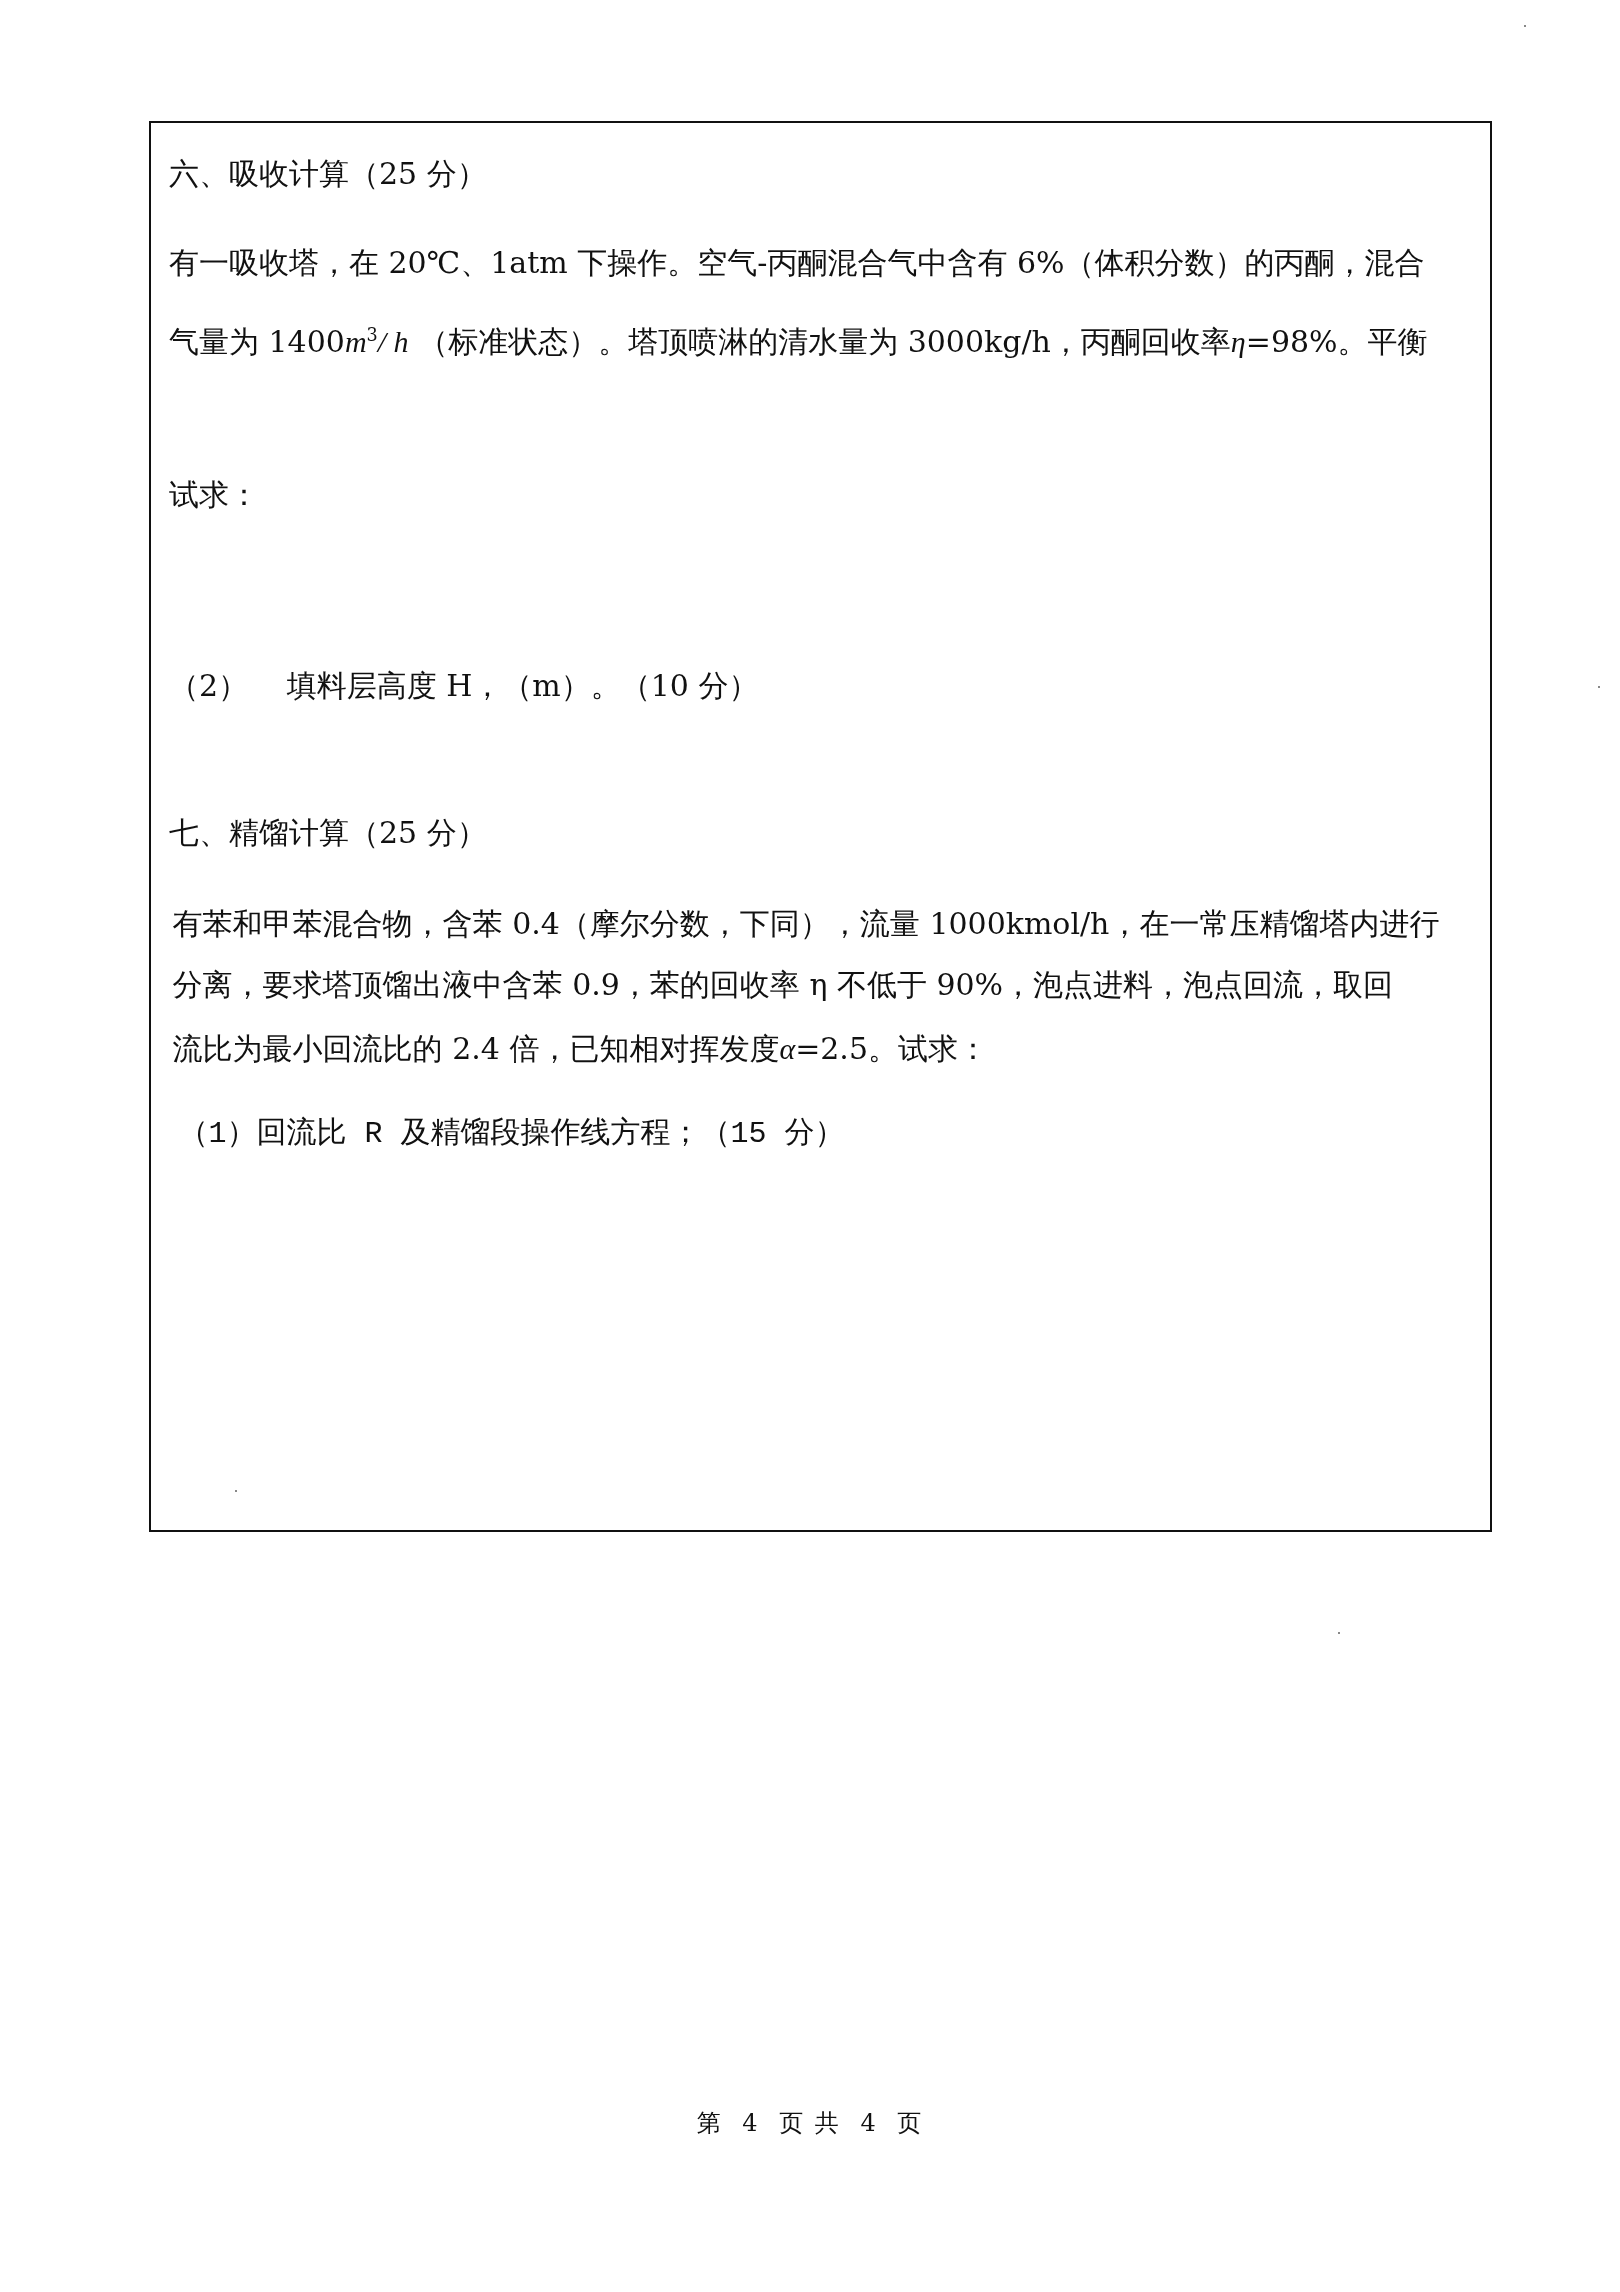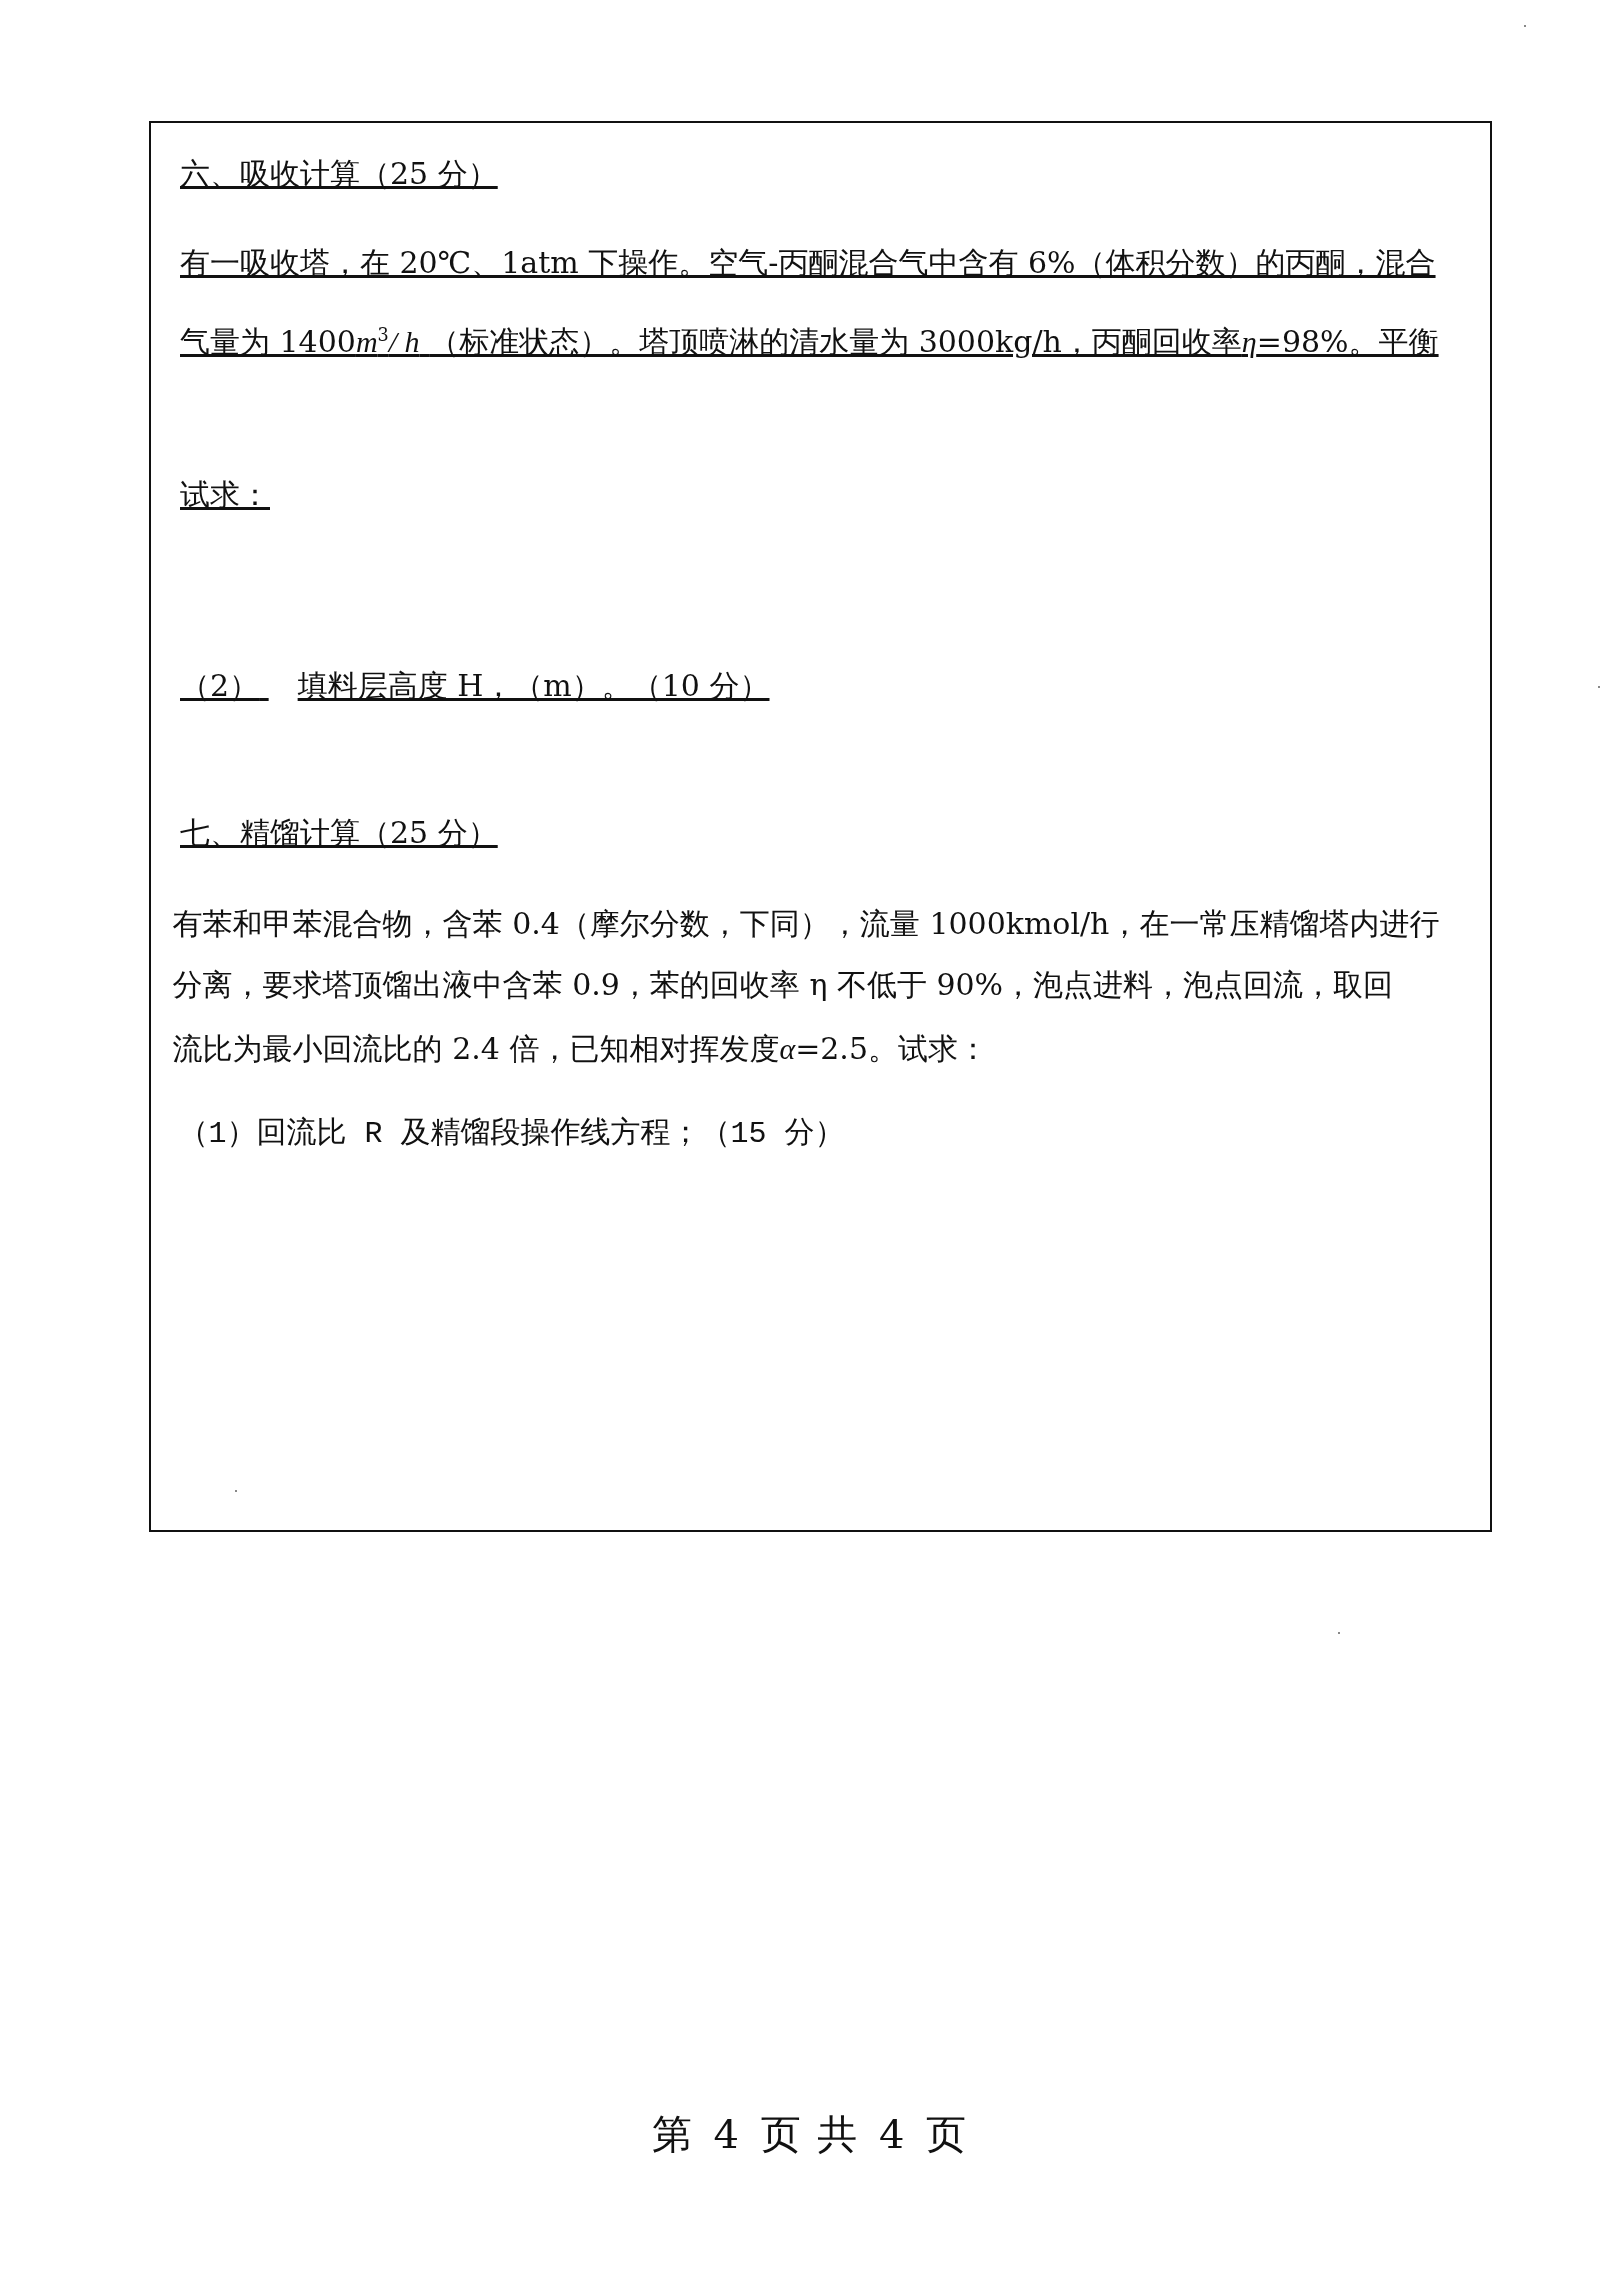--- a/index.html
+++ b/index.html
@@ -1,25 +1,25 @@
 <!DOCTYPE html>
 <html><head>
 <meta charset="utf-8">
 <style>
   html, body { margin:0; padding:0; background:#fff; }
   body { width:1620px; height:2293px; position:relative; overflow:hidden;
          font-family:"DejaVu Serif","Liberation Serif",serif; color:#111; }
   .box { position:absolute; left:149px; top:121px; width:1343px; height:1411px;
          border:2px solid #111; box-sizing:border-box; }
   .line { position:absolute; white-space:nowrap; font-size:30px; line-height:39px; }
-  .t { left:29px;text-decoration:underline; }
+  .t { left:18px; }
   .i { font-style:italic; font-family:"Liberation Serif",serif; }
   sub, sup { font-size:17.6px; }
   .footer { position:absolute; top:2107px; left:0; width:1620px; text-align:center;
-            font-size:40px; letter-spacing:2px; }
+            font-size:24px; letter-spacing:2px; }
   .footer span { margin:0 9.8px; }
   .speck { position:absolute; width:2px; height:2px; background:#888; }
 </style>
 </head>
 <body>
 
 <div class="box">
 
   <div class="line t" style="top:31px;">六、吸收计算（25 分）</div>
 

